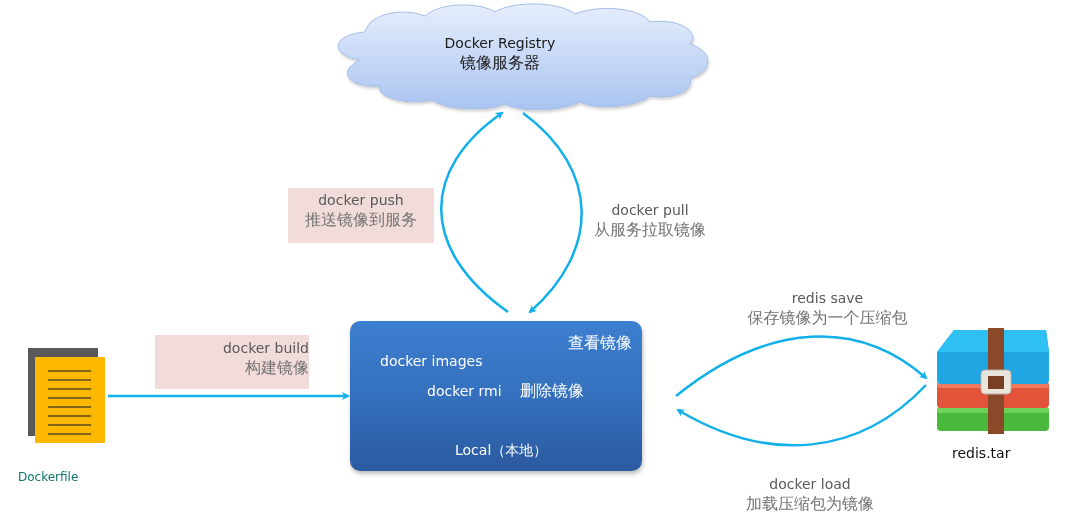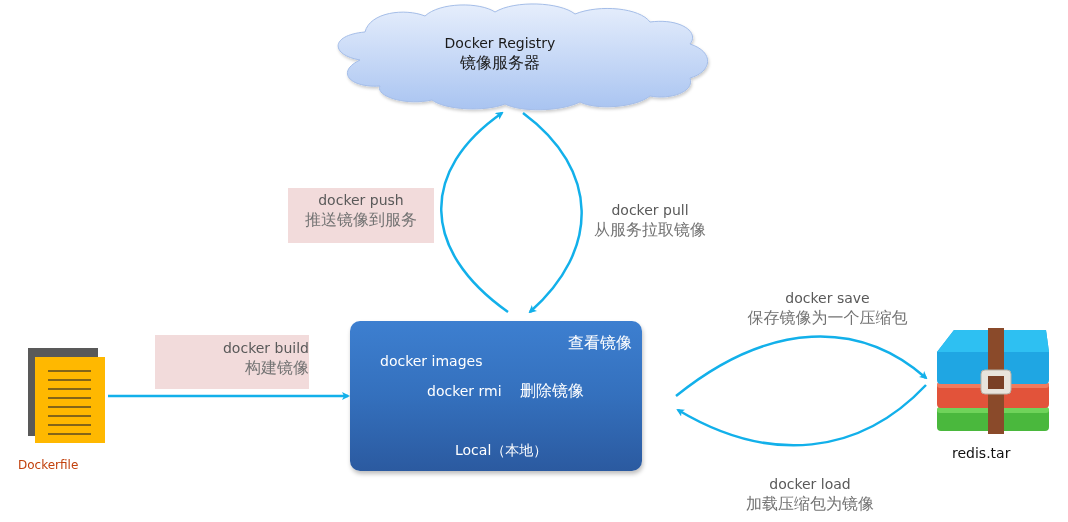--- a/index.html
+++ b/index.html
@@ -17,21 +17,21 @@
   .lbl-zh { font-size: 16px; line-height: 22px; color: #737373; }
 
   .local-box { position: absolute; left: 350px; top: 321px; width: 292px; height: 150px;
                border-radius: 10px;
                background: linear-gradient(180deg, #3d7fd0 0%, #3470bd 50%, #2b5aa0 100%);
                box-shadow: 1px 3px 4px rgba(0,0,0,0.25); color: #fff; }
   .local-box .t { position: absolute; white-space: nowrap; }
   .t-en { font-size: 14px; }
   .t-zh { font-size: 16px; }
 
-  .dockerfile-label { position: absolute; left: 18px; top: 458px; font-size: 12px; color: #c2410c; text-align: right; }
+  .dockerfile-label { position: absolute; left: 18px; top: 470px; font-size: 12px; color: #0f766e; text-align: right; }
   .redis-label { position: absolute; left: 952px; top: 445px; font-size: 14px; color: #111; }
 </style>
 </head>
 <body>
 
 <svg class="layer" width="1068" height="522" viewBox="0 0 1068 522">
   <defs>
     <linearGradient id="cloudGrad" x1="0" y1="0" x2="0" y2="1">
       <stop offset="0" stop-color="#e6eefc"></stop>
       <stop offset="1" stop-color="#a9c4f1"></stop>
@@ -121,21 +121,21 @@
 
 <div class="local-box">
   <span class="t t-en" style="left:30px; top:32px;">docker images</span>
   <span class="t t-zh" style="left:218px; top:12px;">查看镜像</span>
   <span class="t t-en" style="left:77px; top:62px;text-align:right;">docker rmi</span>
   <span class="t t-zh" style="left:170px; top:60px;">删除镜像</span>
   <span class="t t-en" style="left:105px; top:121px;">Local（本地）</span>
 </div>
 
 <div class="label-plain" style="left:720px; top:289px; width:215px;">
-  <div class="lbl-en">docker save</div>
+  <div class="lbl-en">redis save</div>
   <div class="lbl-zh">保存镜像为一个压缩包</div>
 </div>
 
 <div class="label-plain" style="left:720px; top:475px; width:180px;">
   <div class="lbl-en">docker load</div>
   <div class="lbl-zh">加载压缩包为镜像</div>
 </div>
 
 <div class="dockerfile-label">Dockerfile</div>
 <div class="redis-label">redis.tar</div>

